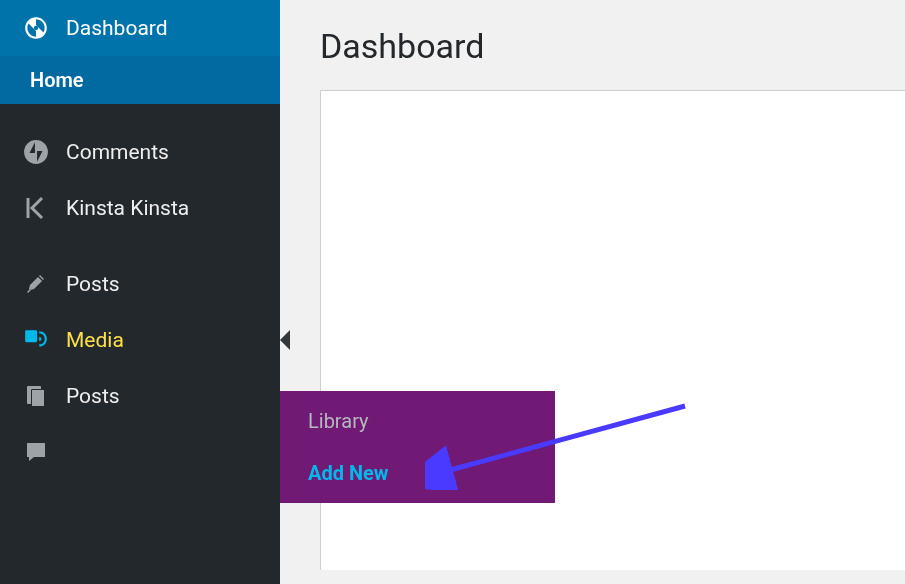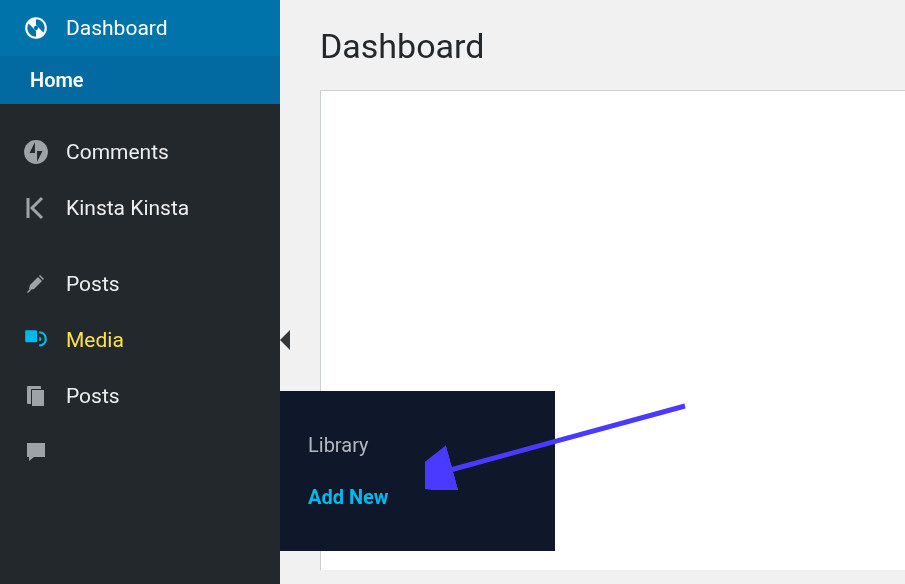--- a/index.html
+++ b/index.html
@@ -105,23 +105,23 @@
       margin-left: 40px;
       border: 1px solid #ccd0d4;
       border-right: none;
       border-bottom: none;
       height: 480px;
     }
     .flyout {
       position: absolute;
       left: 280px;
       top: 391px;
-      background: #0f172a;
+      background: #701a75;
       width: 275px;
-      padding: 28px 0;
+      padding: 4px 0;
       z-index: 10;
     }
     .flyout-item {
       padding: 14px 28px;
       font-size: 20px;
       cursor: pointer;
     }
     .flyout-item.lib {
       color: #b4b9be;
     }

